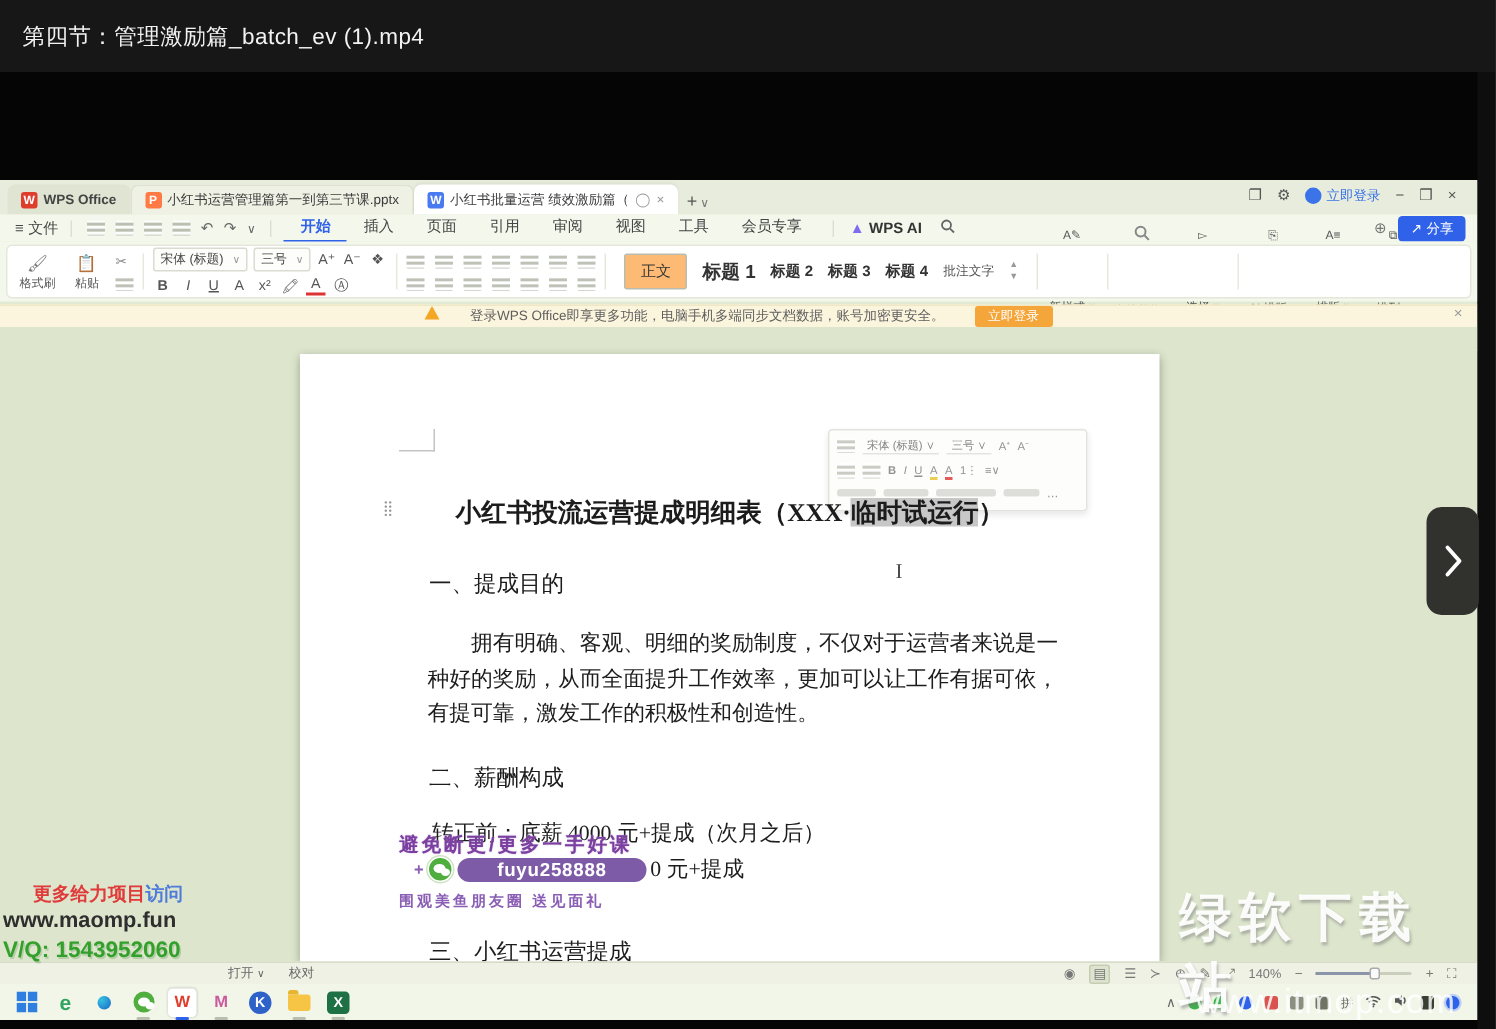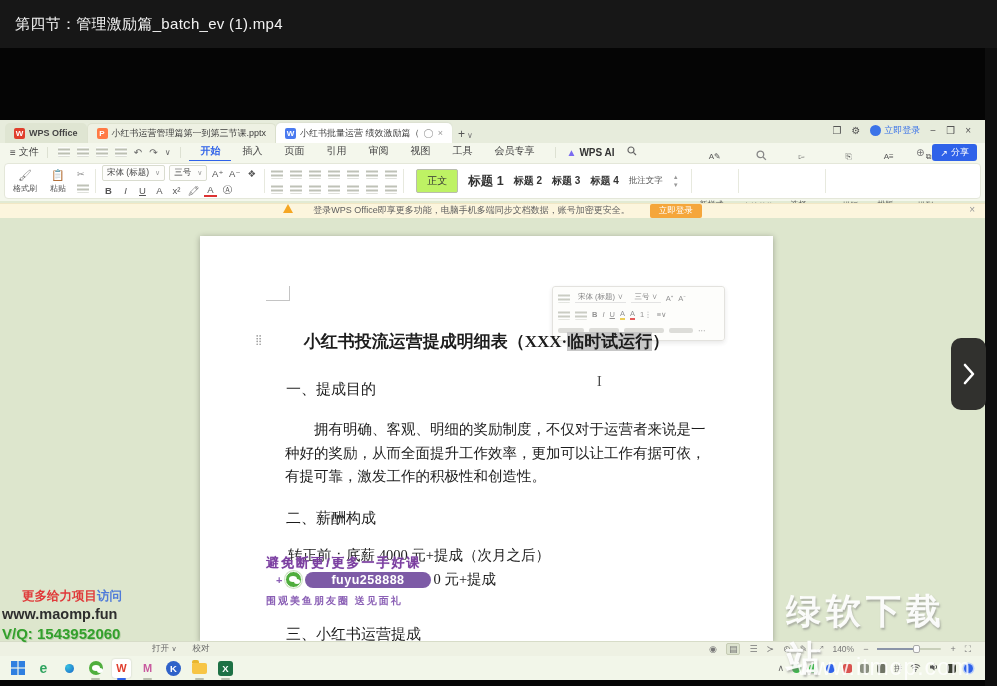--- a/index.html
+++ b/index.html
@@ -70,21 +70,21 @@
     font-size:8.5px; color:#444; display:flex; align-items:center; gap:6px; white-space:nowrap; }
   .combo .car { color:#999; font-size:7px; }
   .fmt-letter { font-size:9.5px; color:#555; width:13px; text-align:center; }
   .mini-ic { width:12px; height:10px; border-radius:1px;
     background:repeating-linear-gradient(#fff, #fff 1px, #a9ad9f 2px, #a9ad9f 3px, #fff 4px);
     opacity:.75; }
   .para-grid { display:flex; flex-direction:column; justify-content:center; gap:5px; }
   .para-row { display:flex; gap:7px; }
   .stylebox { display:flex; align-items:center; gap:10px; padding:0 6px; }
   .style-item { white-space:nowrap; color:#333; }
-  .style-sel { border:1px solid #b9bdae; background:#bef264; border-radius:2px; padding:4px 10px; font-size:10px; }
+  .style-sel { border:1px solid #b9bdae; background:#fdba74; border-radius:2px; padding:4px 10px; font-size:10px; }
   .st1 { font-weight:bold; font-size:12.5px; } .st2,.st3,.st4 { font-weight:bold; font-size:10px; }
   .stc { font-size:8.5px; color:#555; }
   .gal-arrows { display:flex; flex-direction:column; gap:2px; color:#999; font-size:6px; line-height:1; }
   .rtool { display:flex; flex-direction:column; align-items:center; justify-content:center; gap:2px; width:34px; white-space:nowrap; }
   .rtool .lbl { display:flex; gap:2px; align-items:center;margin-top:36px; }
   .rtool .car { font-size:6px; color:#999; }
 
   
   .notify { position:absolute; left:0; top:83px; width:100%; height:31px; background:#fcf5dd;
     border-top:1px solid #f1e7c5; border-bottom:1px solid #f1e7c5;
@@ -124,21 +124,21 @@
     font-family:"Liberation Sans",sans-serif; font-weight:bold; font-size:13px; color:#7b3fa0;
     letter-spacing:2px; text-shadow:0 0 1px #b493cf; }
   .wm-course-bottom { position:absolute; left:66px; top:358px; z-index:10;
     font-family:"Liberation Sans",sans-serif; font-weight:bold; font-size:10px; color:#8a5fb5; letter-spacing:2px; }
 
   
   .minibar { position:absolute; left:352px; top:50px; width:173px; height:55px; background:rgba(252,252,250,.82);
     border:1px solid #dddcd6; border-radius:3px; box-shadow:0 2px 5px rgba(0,0,0,.12);
     font-family:"Liberation Sans",sans-serif; font-size:7.5px; color:#777;
     display:flex; flex-direction:column; justify-content:space-around; padding:2px 5px; opacity:.8; }
-  .mb-row { display:flex; align-items:center; gap:5px; }
+  .mb-row { display:flex; align-items:flex-start; gap:5px; }
   .mb-combo { border-bottom:1px solid #ddd; padding:0 3px; white-space:nowrap; color:#666; }
   .blur-bar { height:5px; border-radius:2px; background:#d5d5d0; }
 
   
   .statusbar { position:absolute; left:0; top:521px; width:100%; height:15px; background:#eef1e3;
     border-top:1px solid #d7dcc8; display:flex; align-items:center; font-size:8.5px; color:#666; }
   .sb-left { margin-left:152px; display:flex; gap:16px; align-items:center; }
   .sb-right { position:absolute; right:14px; display:flex; gap:9px; align-items:center; color:#777; }
   .sb-ic { font-size:9px; }
   .sb-ic.sel { background:#dde3cf; border:1px solid #c6ccb4; border-radius:2px; padding:0 2px; }

